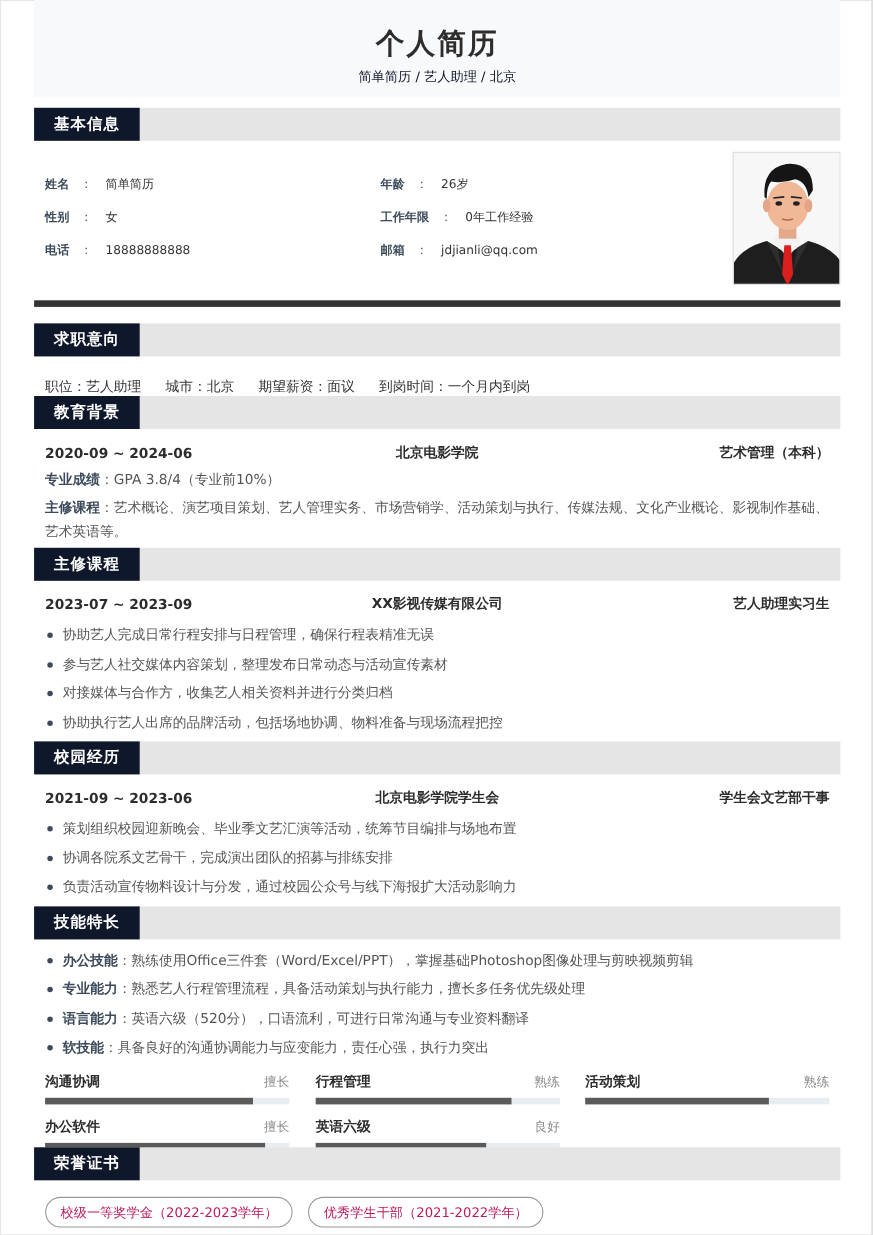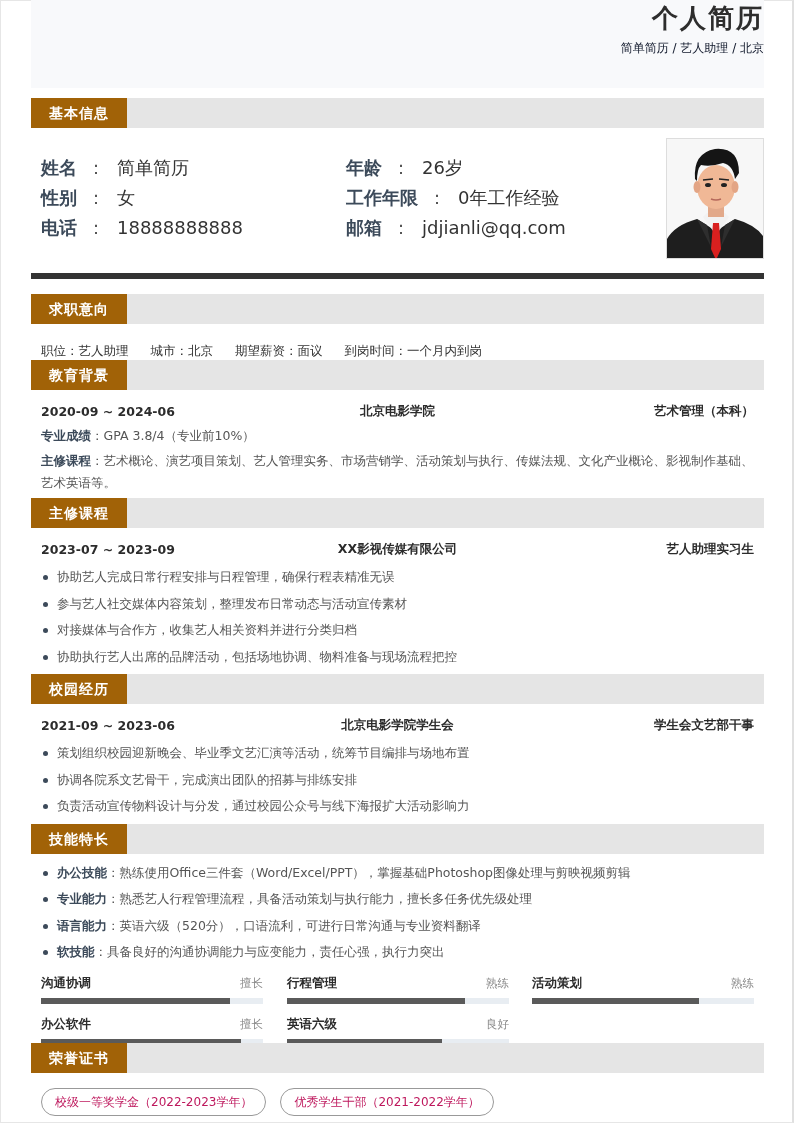--- a/index.html
+++ b/index.html
@@ -1,29 +1,29 @@
 <!DOCTYPE html>
 <html><head>
 <meta charset="utf-8">
 <style>
   * { box-sizing: border-box; margin: 0; padding: 0; }
   html, body { width: 794px; height: 1123px; overflow: hidden; background: #fff; }
   body { font-family: "DejaVu Sans", "Liberation Sans", sans-serif; color: #333; font-size: 13px; position: relative; }
   .page-frame { position: absolute; left: 0; top: 0; width: 794px; height: 1123px; border: 1px solid #e6e6e6; border-right: 2px solid #e0e0e0; }
   .card { position: absolute; left: 31px; top: 0; width: 733px; }
 
-  .header { height: 88px; background: #f8f9fb; text-align: right; }
+  .header { height: 88px; background: #f8f9fb; text-align: center; padding-top: 22px; }
   .header .title { font-size: 26px; font-weight: bold; color: #2d2d2d; letter-spacing: 2px; line-height: 36px; }
   .header .subtitle { font-size: 12px; color: #0f172a; margin-top: 4px; }
 
   .sec-head { position: relative; height: 30px; background: #e5e5e5; }
-  .sec-head .tag { position: absolute; left: 0; top: 0; height: 30px; width: 96px; background: #a16207; color: #fff; font-weight: bold; font-size: 14px; line-height: 30px; text-align: center; letter-spacing: 1px; }
+  .sec-head .tag { position: absolute; left: 0; top: 0; height: 30px; width: 96px; background: #0f172a; color: #fff; font-weight: bold; font-size: 14px; line-height: 30px; text-align: center; letter-spacing: 1px; }
 
   .basic { position: relative; height: 145px; }
-  .basic .row { position: absolute; display: flex; font-size: 18px; line-height: 18px; }
+  .basic .row { position: absolute; display: flex; font-size: 11px; line-height: 18px; }
   .basic .lbl { font-weight: bold; color: #3c4a5a; }
   .basic .colon { color: #555; margin: 0 12px 0 10px; }
   .basic .val { color: #333; }
   .photo { position: absolute; left: 635px; top: 10px; width: 98px; height: 121px; border: 1px solid #ddd; background: #fafafa; overflow: hidden; }
   .divider { height: 6px; background: #333; }
 
   .intent { display: flex; font-size: 12.5px; color: #333; height: 36px; align-items: flex-end; padding-left: 10px; }
   .intent .item { margin-right: 22px; }
 
   .entry-head { display: flex; justify-content: space-between; align-items: center; padding: 0 10px; font-weight: bold; font-size: 12.5px; color: #2c2c2c; height: 22px; margin-top: 10px; }

